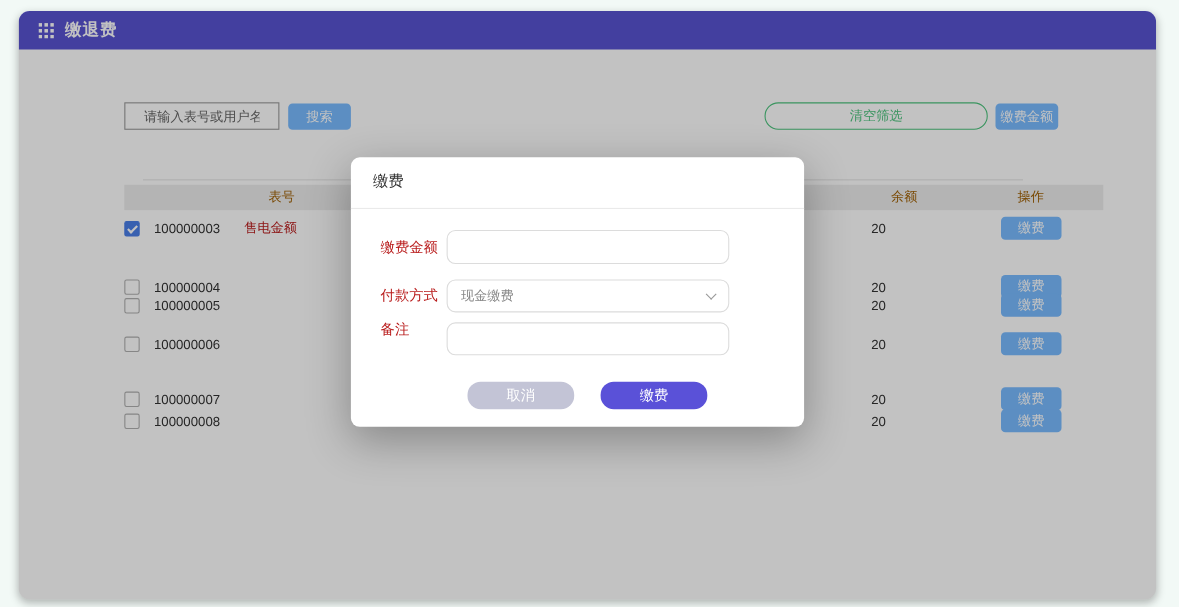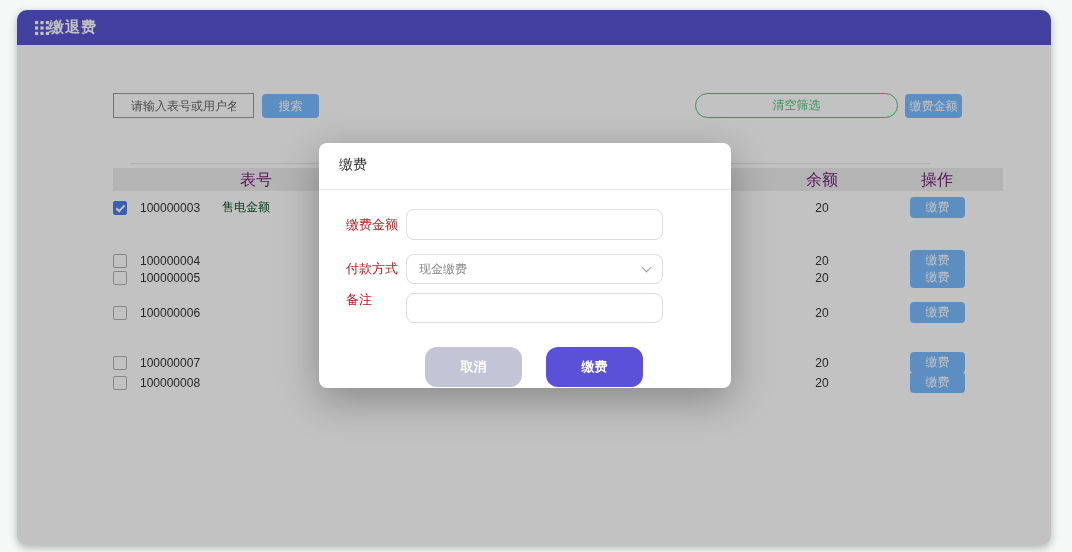--- a/index.html
+++ b/index.html
@@ -6,52 +6,52 @@
   html,body { width:1072px; height:552px; overflow:hidden; }
   body { background:#f2f9f6; position:relative; }
 
   
   .card { position:absolute; left:17px; top:10px; width:1034px; height:535px;
           background:#ffffff; border-radius:10px; box-shadow:0 3px 8px rgba(0,0,0,.28); }
   .card-inner { position:absolute; inset:0; border-radius:10px; overflow:hidden; }
 
   .appbar { position:absolute; left:0; top:0; width:100%; height:35px;
             background:var(--header-purple); display:flex; align-items:center; padding-left:18px; }
-  .appbar .title { color:#fff; font-size:15px; font-weight:bold; letter-spacing:1px; margin-left:0; }
+  .appbar .title { color:#fff; font-size:15px; font-weight:bold; letter-spacing:1px; margin-left:10px; }
 
   
   .search-input { position:absolute; left:96px; top:83px; width:141px; height:25px;
                   border:1px solid #9a9a9a; background:#fff; font-size:12px; color:#444;
                   padding:0 17px; outline:none; }
   .search-input::placeholder { color:#666; }
   .btn-blue { position:absolute; height:24px; background:var(--primary-blue); color:#fff;
               font-size:12px; border:none; border-radius:4px; cursor:pointer; }
   .btn-search { left:245px; top:84px; width:57px; }
   .btn-batch  { left:888px; top:84px; width:57px; }
   .pill-clear { position:absolute; left:678px; top:83px; width:203px; height:25px;
                 border:1.5px solid var(--success-green); border-radius:13px; background:transparent;
                 color:var(--success-green); font-size:12px; cursor:pointer; }
 
   
   .tdivider { position:absolute; left:113px; top:153px; width:800px; height:1px; background:#e6e6e6; }
   .thead { position:absolute; left:96px; top:158px; width:890px; height:23px; background:#ededed; }
-  .thead span { position:absolute; top:0; line-height:23px; font-size:16px; color:#701a75; transform:translateX(-50%); }
+  .thead span { position:absolute; top:0; line-height:23px; font-size:12px; color:#a16207; transform:translateX(-50%); }
   .th-meter  { left:143px; }
   .th-bal    { left:709px; }
   .th-action { left:824px; }
 
   .trow { position:absolute; left:0; width:100%; height:22px; font-size:12px; color:#333; }
   .cb { position:absolute; left:96px; top:4px; width:14px; height:14px; background:#fff;
         border:1px solid #b0b0b0; border-radius:2px; cursor:pointer; }
   .cb.checked { background:var(--check-blue); border-color:var(--check-blue); }
   .cb.checked::after { content:''; position:absolute; left:2px; top:3px; width:7px; height:3px;
         border-left:2px solid #fff; border-bottom:2px solid #fff; transform:rotate(-45deg); }
   .meter { position:absolute; left:123px; top:4px; }
-  .note  { position:absolute; left:205px; top:2px; color:#14532d; }
-  .bal   { position:absolute; left:775px; top:4px; width:60px; text-align:center; }
+  .note  { position:absolute; left:205px; top:2px; color:#b91c1c; }
+  .bal   { position:absolute; left:775px; top:4px; width:60px; text-align:left; }
   .rowpay { position:absolute; left:893px; top:0; width:55px; height:21px; background:var(--primary-blue);
             color:#fff; font-size:12px; line-height:21px; text-align:center; border-radius:4px; cursor:pointer; }
 
   
   .dim { position:absolute; inset:0; border-radius:10px; background:rgba(0,0,0,0.24); z-index:5; }
 
   
   .modal { position:absolute; left:319px; top:143px; width:412px; height:245px; background:#fff;
            border-radius:8px; box-shadow:0 12px 40px rgba(0,0,0,.30); z-index:10; }
   .modal-title { position:absolute; left:20px; top:13px; font-size:14px; color:#333; }
@@ -60,22 +60,22 @@
   .frow .flabel { position:absolute; left:27px; top:50%; transform:translateY(-50%);
                   font-size:13px; color:#b91c1c; white-space:nowrap; }
   .fctrl { position:absolute; left:87px; top:0; width:257px; border:1px solid #dcdcdc; border-radius:8px;
            background:#fff; font-size:12px; color:#555; padding:0 12px; outline:none; }
   .frow-amount { top:66px; height:31px; }  .frow-amount .fctrl { height:31px; }
   .frow-method { top:111px; height:30px; } .frow-method .fctrl { height:30px; }
   .frow-remark { top:150px; height:14px; } .frow-remark .fctrl { height:30px; }
   .fselect { display:flex; align-items:center; justify-content:space-between; cursor:pointer; color:#888;gap:44px; }
   .chev { width:7px; height:7px; border-right:1.5px solid #999; border-bottom:1.5px solid #999;
           transform:rotate(45deg); margin-top:-3px; }
-  .mbtn { position:absolute; top:204px; width:97px; height:40px; border:none; border-radius:12px;
-          font-size:13px; font-weight:bold; color:#fff; cursor:pointer; }
+  .mbtn { position:absolute; top:204px; width:97px; height:25px; border:none; border-radius:12px;
+          font-size:13px; font-weight:normal; color:#fff; cursor:pointer; }
   .mbtn-cancel  { left:106px; background:var(--cancel-gray); }
   .mbtn-confirm { left:227px; background:var(--confirm-purple); }
 
   .grid-icon { display:block; }
 </style>
 </head>
 <body>
 
 <div class="card">
   <div class="card-inner">

